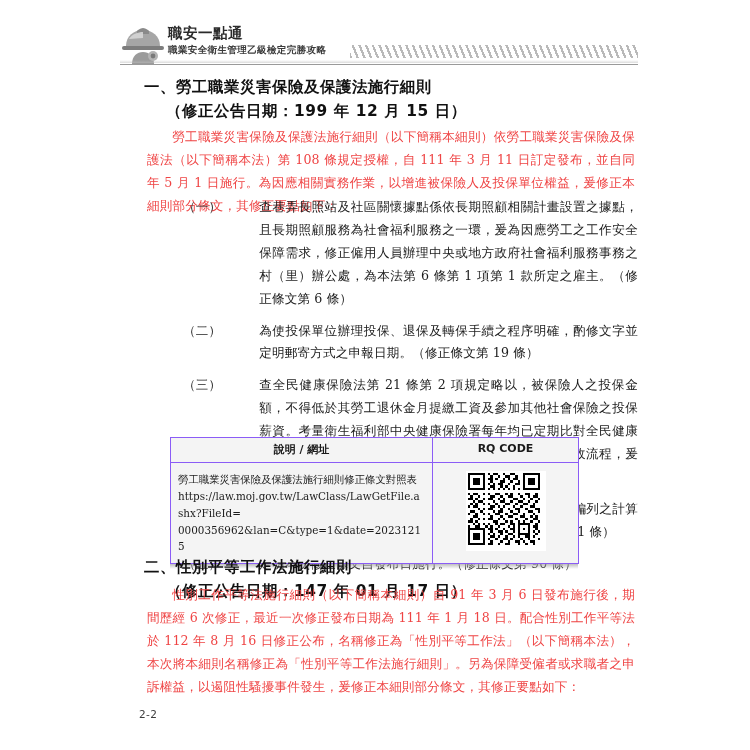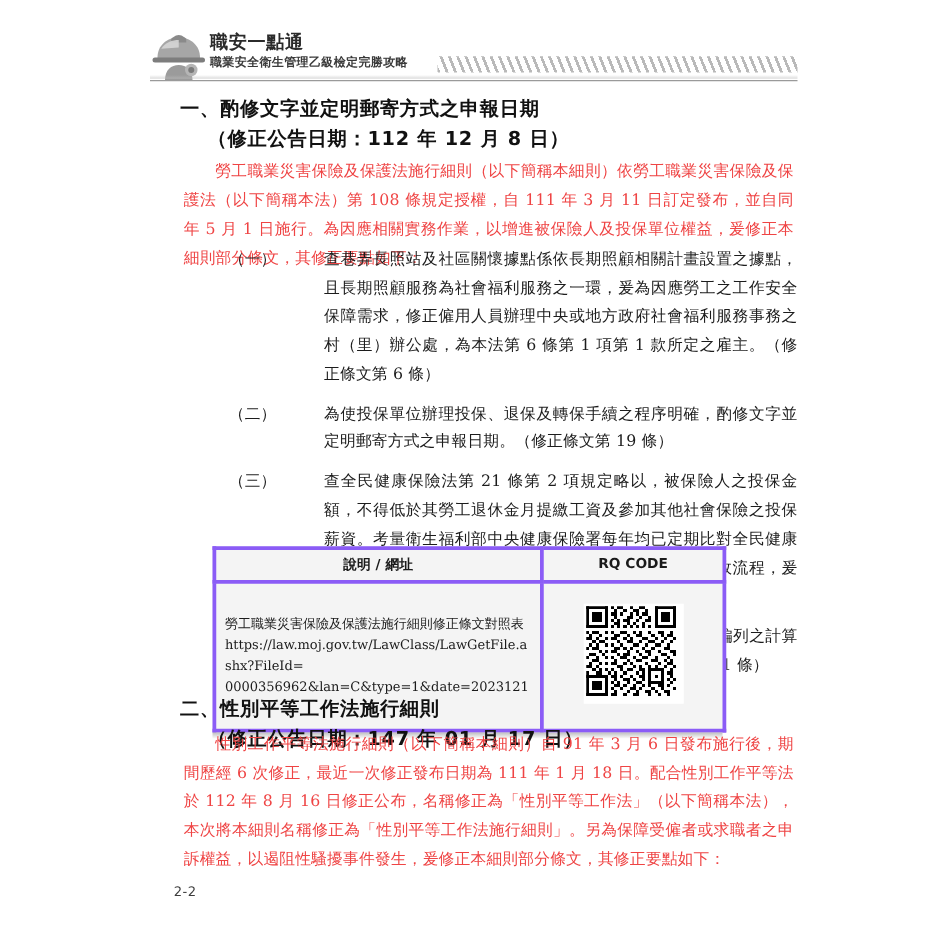--- a/index.html
+++ b/index.html
@@ -148,34 +148,34 @@
   .item + .item { margin-top: 9px; }
 
   
   .ref-table {
     width: 408px;
     border-collapse: collapse;
     background: #f4f4f4;
     table-layout: fixed;
   }
   .ref-table th, .ref-table td {
-    border: 3px solid #8b5cf6;
+    border: 1px solid #8b5cf6;
     vertical-align: top;
   }
   .ref-table th {
     font-family: "DejaVu Sans", "Liberation Sans", sans-serif;
     font-size: 11px;
     font-weight: bold;
     text-align: center;
     padding: 4px 2px 5px 2px;
     color: #1a1a1a;
     background: #f4f4f4;
   }
   .ref-table td.desc {
-    padding: 24px 7px 8px 7px;
+    padding: 8px 7px 8px 7px;
     font-size: 10.4px;
     line-height: 1.62;
     color: #1b1b1b;
     word-break: break-all;
   }
   .ref-table td.qr {
     text-align: center;
     vertical-align: middle;
     padding: 7px 4px;
   }
@@ -234,22 +234,22 @@
     </div>
 
     <div class="rh-title">職安一點通</div>
     <div class="rh-sub">職業安全衛生管理乙級檢定完勝攻略</div>
     <div class="rh-stripes"></div>
     <div class="rh-shadow"></div>
     <div class="rh-rule"></div>
   </div>
 
   <div id="section-1-head" class="sec-head">
-    <span>一、</span><span>酌修文字並定明郵寄方式之申報日期</span>
-    <span class="line2">（修正公告日期：112 年 12 月 8 日）</span>
+    <span>一、</span><span>勞工職業災害保險及保護法施行細則</span>
+    <span class="line2">（修正公告日期：199 年 12 月 15 日）</span>
   </div>
 
   <div id="section-1-intro" class="para indent2">勞工職業災害保險及保護法施行細則（以下簡稱本細則）依勞工職業災害保險及保護法（以下簡稱本法）第 108 條規定授權，自 111 年 3 月 11 日訂定發布，並自同年 5 月 1 日施行。為因應相關實務作業，以增進被保險人及投保單位權益，爰修正本細則部分條文，其修正要點如下：</div>
 
   <div id="section-1-list">
 
     <div class="item">
       <span class="item-marker">（一）</span>
       <span class="item-body">查巷弄長照站及社區關懷據點係依長期照顧相關計畫設置之據點，且長期照顧服務為社會福利服務之一環，爰為因應勞工之工作安全保障需求，修正僱用人員辦理中央或地方政府社會福利服務事務之村（里）辦公處，為本法第 6 條第 1 項第 1 款所定之雇主。（修正條文第 6 條）</span>
     </div>

